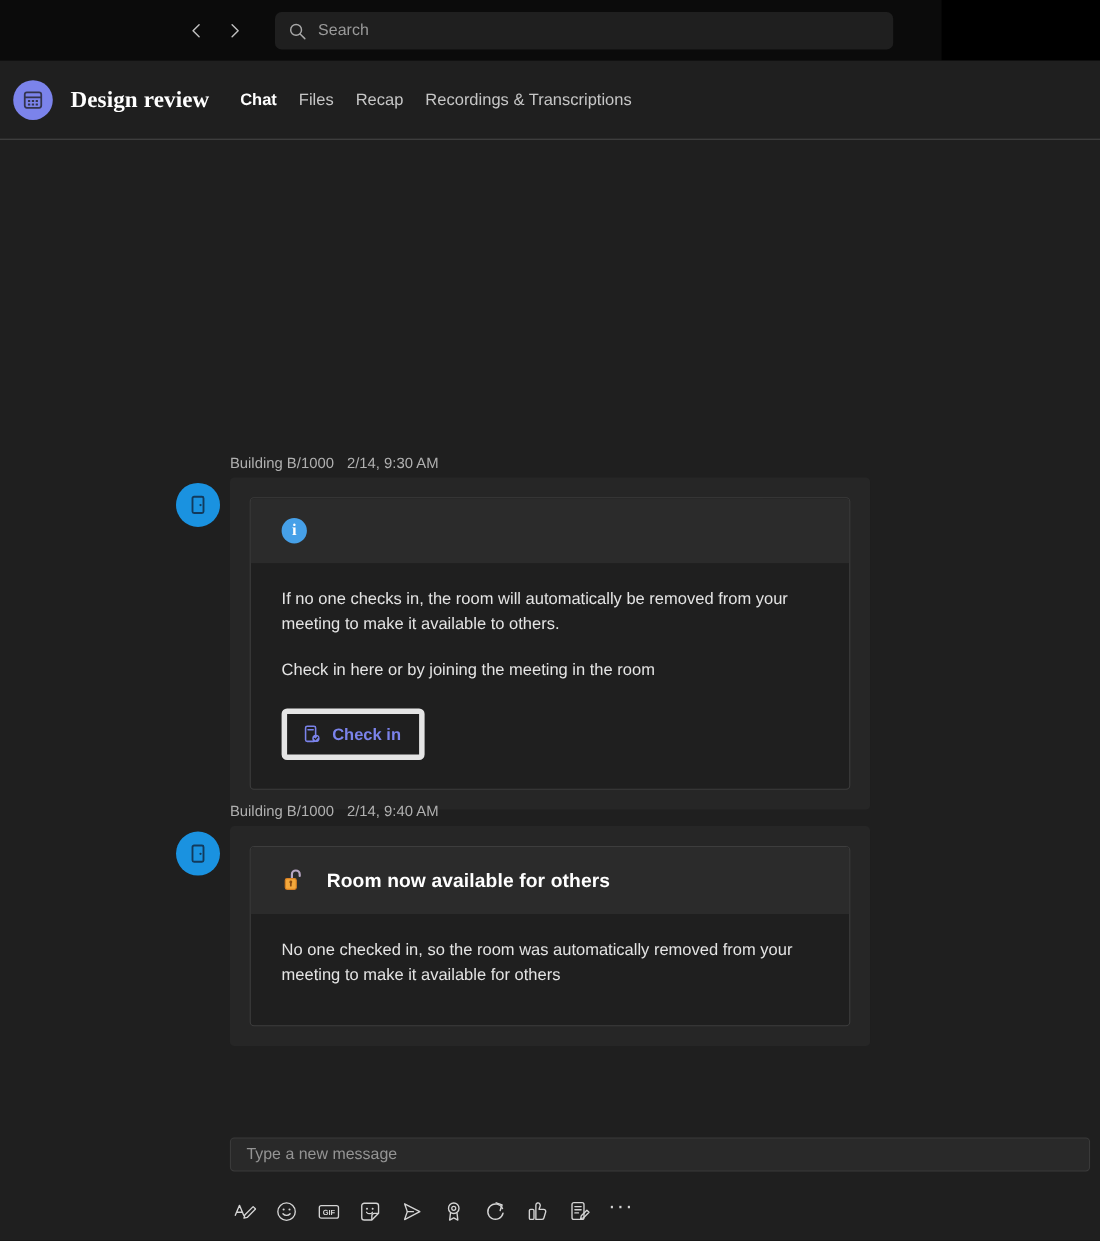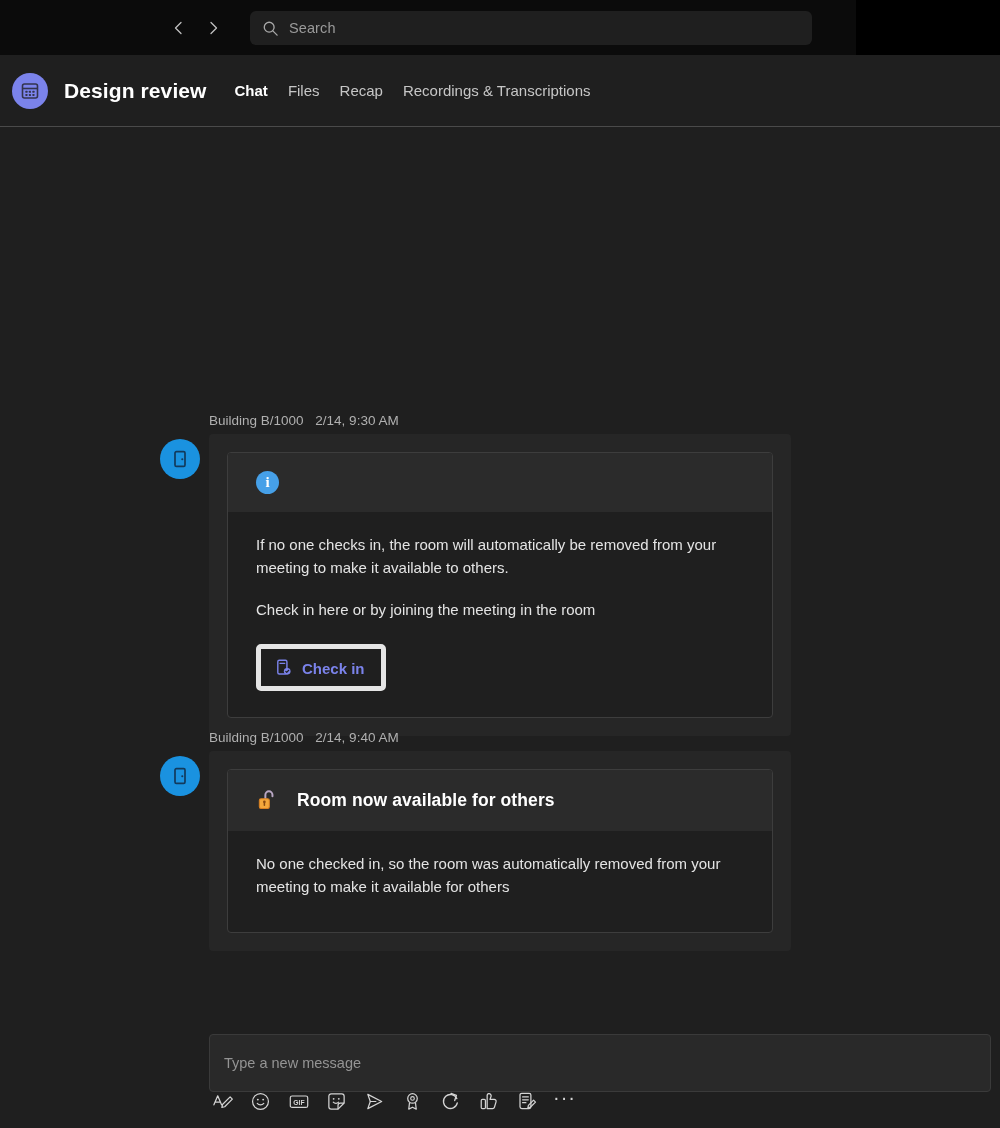--- a/index.html
+++ b/index.html
@@ -65,20 +65,21 @@
     display: flex; align-items: center; justify-content: center;
     flex: 0 0 auto;
   }
   #meeting-title {
     margin-left: 16px;
     color: #ffffff;
     font-size: 21px;
     font-weight: bold;
     letter-spacing: .1px;
     white-space: nowrap;
+    font-family: Liberation Serif, serif;
   }
   #tabs {
     display: flex;
     align-items: center;
     margin-left: 18px;
     height: 71px;
   }
   .tab {
     position: relative;
     height: 82px;
@@ -191,21 +192,21 @@
     font-weight: bold;
     font-family: "Liberation Serif", serif;
     display: flex; align-items: center; justify-content: center;
     flex: 0 0 auto;
   }
 
   
   #compose-box {
     position: absolute;
     left: 209px; top: 1034px;
-    width: 782px; height: 58px;
+    width: 782px; height: 31px;
     background: #292929;
     border: 1px solid #3a3a3a;
     border-radius: 4px;
     display: flex;
     align-items: center;
     padding-left: 14px;
   }
   #compose-placeholder {
     color: #949494;
     font-size: 14.5px;

